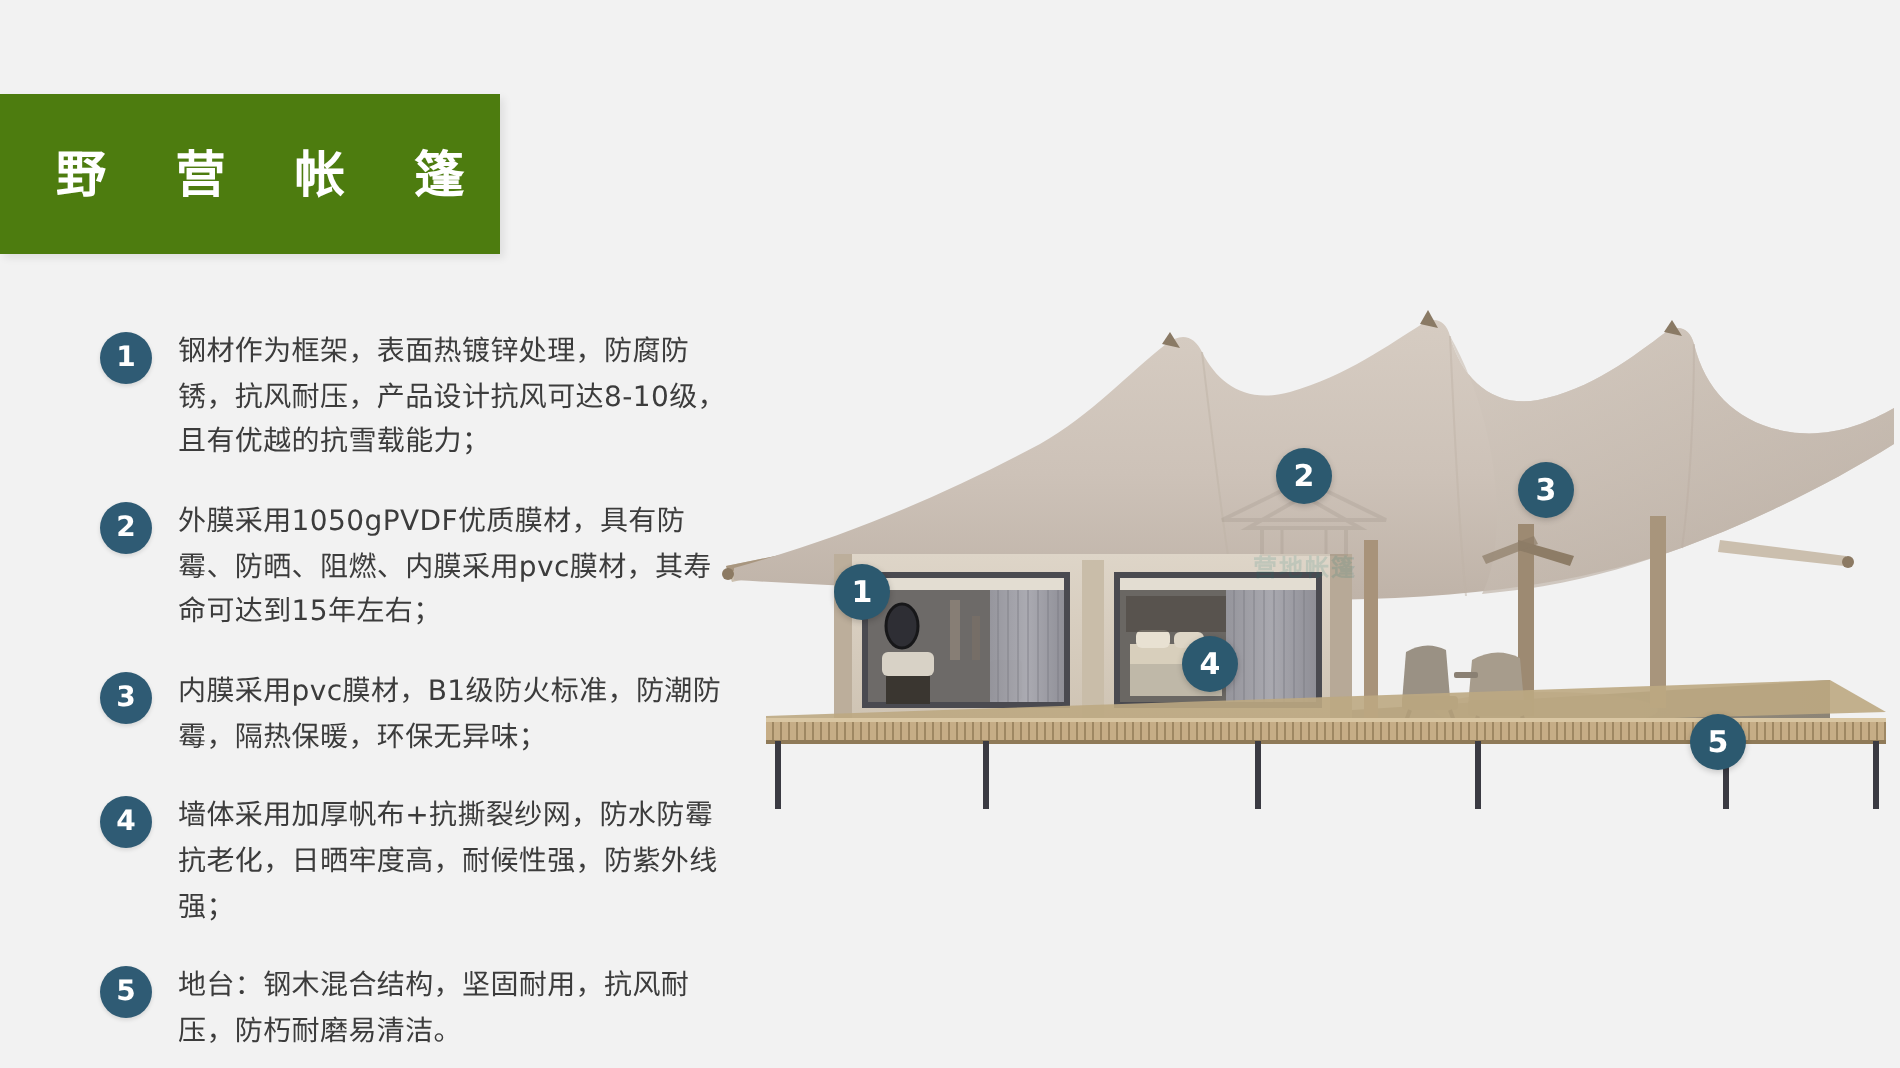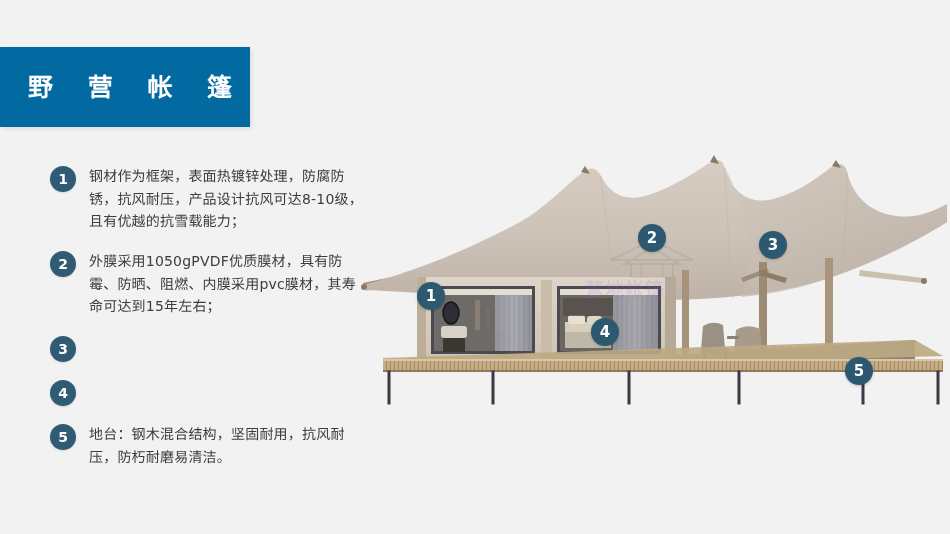--- a/index.html
+++ b/index.html
@@ -23,21 +23,21 @@
     overflow: hidden;
   }
 
   
   .title-banner {
     position: absolute;
     left: 0;
     top: 47px;
     width: 250px;
     height: 80px;
-    background: #0369a1;
+    background: #4d7c0f;
     box-sizing: border-box;
     display: flex;
     align-items: center;
     box-shadow: 2px 2px 4px rgba(0,0,0,0.08);
   }
   .title-text {
     color: #ffffff;
     font-size: 25px;
     font-weight: bold;
     letter-spacing: 13px;
@@ -122,24 +122,24 @@
     width: 135px;
     height: 62px;
     opacity: 0.14;
     pointer-events: none;
   }
   .watermark-text {
     position: absolute;
     left: 0;
     top: 36px;
     width: 135px;
-    text-align: left;
-    font-size: 19px;
+    text-align: center;
+    font-size: 12px;
     font-weight: bold;
-    color: #8b5cf6;
+    color: #0f766e;
     letter-spacing: 1px;
   }
 </style>
 </head>
 <body>
 
 <div id="page">
 
   <div class="title-banner">
     <div class="title-text">野 营 帐 篷</div>
@@ -152,24 +152,26 @@
       <div class="feature-text">钢材作为框架，表面热镀锌处理，防腐防锈，抗风耐压，产品设计抗风可达8-10级，且有优越的抗雪载能力；</div>
     </div>
 
     <div class="feature-item">
       <div class="num-badge">2</div>
       <div class="feature-text">外膜采用1050gPVDF优质膜材，具有防霉、防晒、阻燃、内膜采用pvc膜材，其寿命可达到15年左右；</div>
     </div>
 
     <div class="feature-item">
       <div class="num-badge">3</div>
+      <div class="feature-text">内膜采用pvc膜材，B1级防火标准，防潮防霉，隔热保暖，环保无异味；</div>
     </div>
 
     <div class="feature-item">
       <div class="num-badge">4</div>
+      <div class="feature-text">墙体采用加厚帆布+抗撕裂纱网，防水防霉抗老化，日晒牢度高，耐候性强，防紫外线强；</div>
     </div>
 
     <div class="feature-item">
       <div class="num-badge">5</div>
       <div class="feature-text">地台：钢木混合结构，坚固耐用，抗风耐压，防朽耐磨易清洁。</div>
     </div>
 
   </div>
 
   <div class="illustration">

